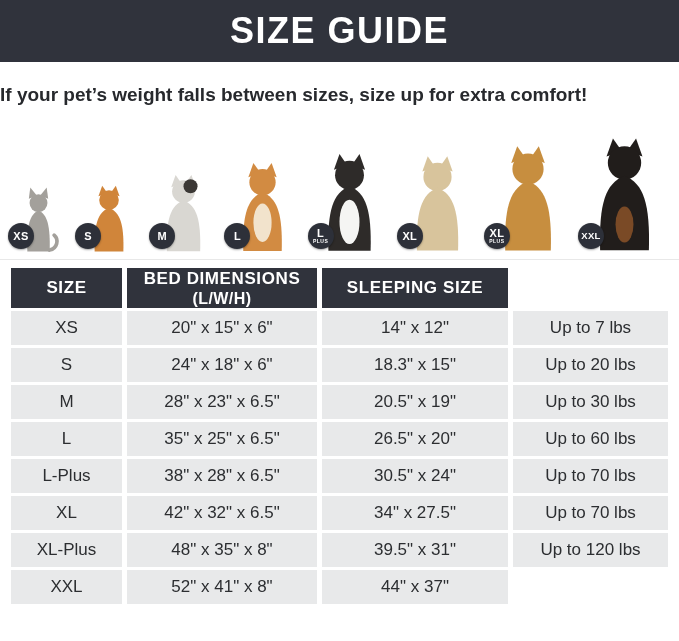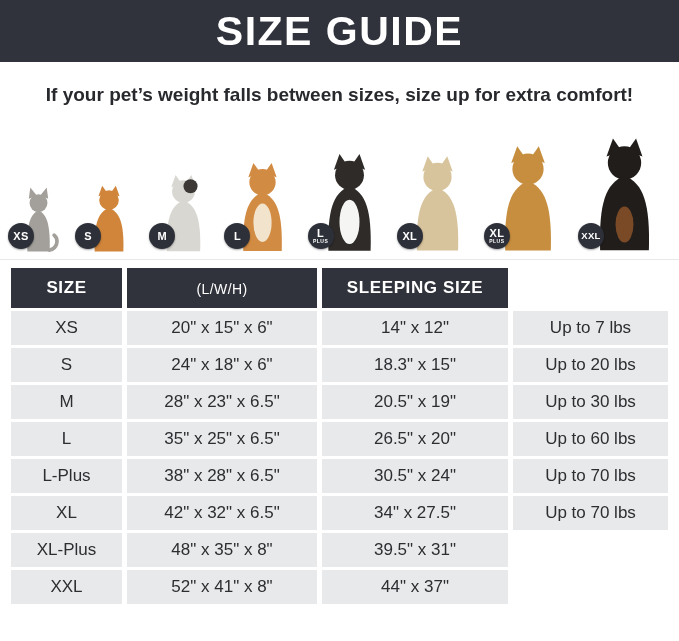--- a/index.html
+++ b/index.html
@@ -11,26 +11,26 @@
     -webkit-font-smoothing:antialiased;
   }
   
   .banner{
     height:62px;
     background:#30333c;
     display:flex;align-items:center;justify-content:center;
   }
   .banner h1{
     margin:0;color:#ffffff;
-    font-size:41px;font-weight:bold;letter-spacing:1.5px;
+    font-size:36px;font-weight:bold;letter-spacing:1.5px;
   }
   
   .subtitle{
     margin-top:19px;
-    text-align:center;
+    text-align:left;
     color:#27292d;
     font-size:19px;font-weight:600;line-height:28px;
   }
   
   .animals{
     height:136px;
     margin-top:8px;
     padding:0 16px;
     display:flex;align-items:flex-end;justify-content:space-between;
   }
@@ -64,21 +64,21 @@
     display:grid;
     grid-template-columns:111px 190px 186px 155px;
     column-gap:5px;
   }
   .t-head .t-cell{
     background:#30333c;color:#ffffff;
     height:40px;
     display:flex;flex-direction:column;align-items:center;justify-content:center;
     font-weight:bold;font-size:17px;letter-spacing:0.6px;
   }
-  .t-head .h-sub{font-size:14px;font-weight:normal;letter-spacing:0.4px;margin-top:1px;}
+  .t-head .h-sub{font-size:16px;font-weight:bold;letter-spacing:0.4px;margin-top:1px;}
   .t-body .t-row{margin-top:3px;}
   .t-body .t-cell{
     background:#e8e9ea;color:#2c2e31;
     height:34px;
     display:flex;align-items:center;justify-content:center;
     font-size:17px;
   }
 </style>
 </head>
 <body>
@@ -193,20 +193,21 @@
 
 <div class="divider"></div>
 
 <div class="size-table">
 
   <div class="t-row t-head">
     <div class="t-cell">
       <span>SIZE</span>
     </div>
     <div class="t-cell">
+      <span>BED DIMENSIONS</span>
       <span class="h-sub">(L/W/H)</span>
     </div>
     <div class="t-cell">
       <span>SLEEPING SIZE</span>
     </div>
   </div>
 
   <div class="t-body">
     <div class="t-row">
       <div class="t-cell">XS</div>
@@ -241,20 +242,21 @@
     <div class="t-row">
       <div class="t-cell">XL</div>
       <div class="t-cell">42" x 32" x 6.5"</div>
       <div class="t-cell">34" x 27.5"</div>
       <div class="t-cell">Up to 70 lbs</div>
     </div>
     <div class="t-row">
       <div class="t-cell">XL-Plus</div>
       <div class="t-cell">48" x 35" x 8"</div>
       <div class="t-cell">39.5" x 31"</div>
+      <div class="t-cell">Up to 120 lbs</div>
     </div>
     <div class="t-row">
       <div class="t-cell">XXL</div>
       <div class="t-cell">52" x 41" x 8"</div>
       <div class="t-cell">44" x 37"</div>
     </div>
   </div>
 
 </div>
 

